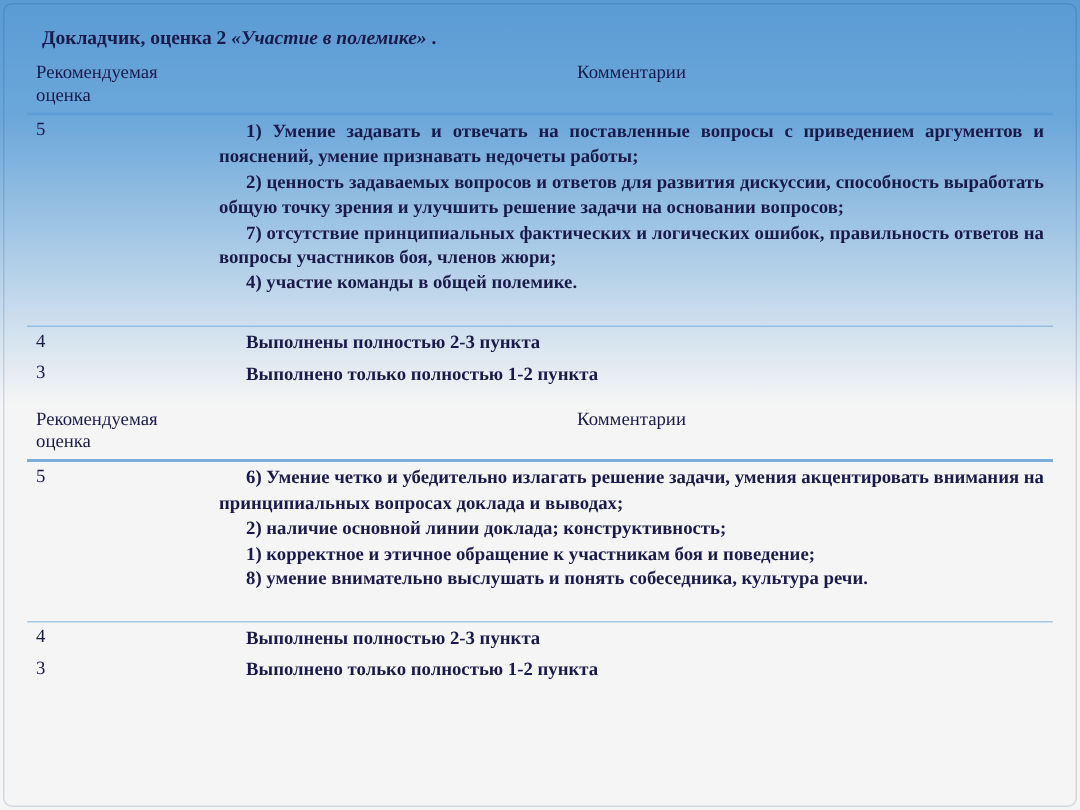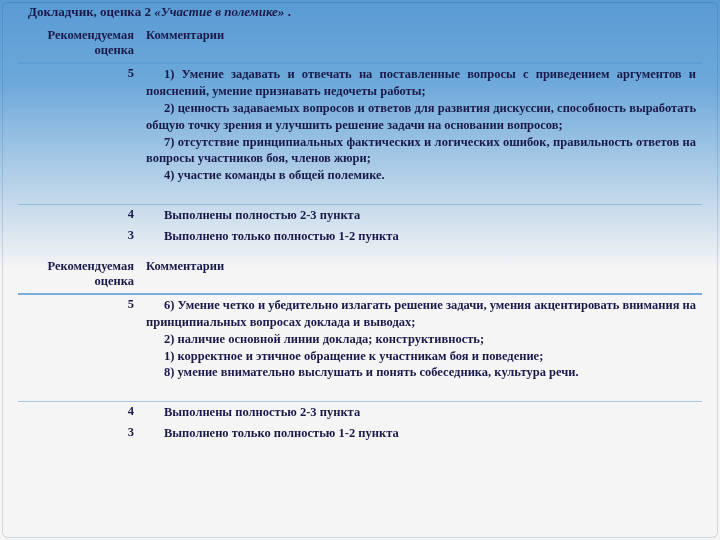--- a/index.html
+++ b/index.html
@@ -8,21 +8,21 @@
     width: 720px;
     height: 540px;
     background: linear-gradient(to bottom, #5a9bd4 0%, #6ca8da 15%, #f5f5f5 50%, #f5f5f5 100%);
     font-family: "Times New Roman", serif;
     font-size: 13px;
     color: #1a1a4a;
     box-sizing: border-box;
     position: relative;
   }
   .content {
-    padding: 0 18px;
+    padding: 13px 18px;
   }
   .section-title {
     font-weight: bold;
     margin: 4px 0 6px 10px;
     font-size: 13px;
   }
   .section-title .italic {
     font-style: italic;
     font-weight: bold;
   }
@@ -32,28 +32,29 @@
     margin-bottom: 10px;
   }
   th, td {
     text-align: left;
     vertical-align: top;
     padding: 2px 6px;
     font-size: 12.5px;
     font-weight: bold;
   }
   th {
-    font-weight: bold;
+    font-weight: normal;
+    text-align: center;
     border-bottom: 2px solid rgba(90,155,212,0.8);
     padding-bottom: 4px;
   }
   .score-col {
     width: 110px;
-    text-align: right;
-    font-weight: bold;
+    text-align: left;
+    font-weight: normal;
   }
   .comment-col {
     text-align: justify;
     line-height: 1.35;
   }
   .indent {
     display: inline-block;
     width: 18px;
   }
   .row-5-comment {

